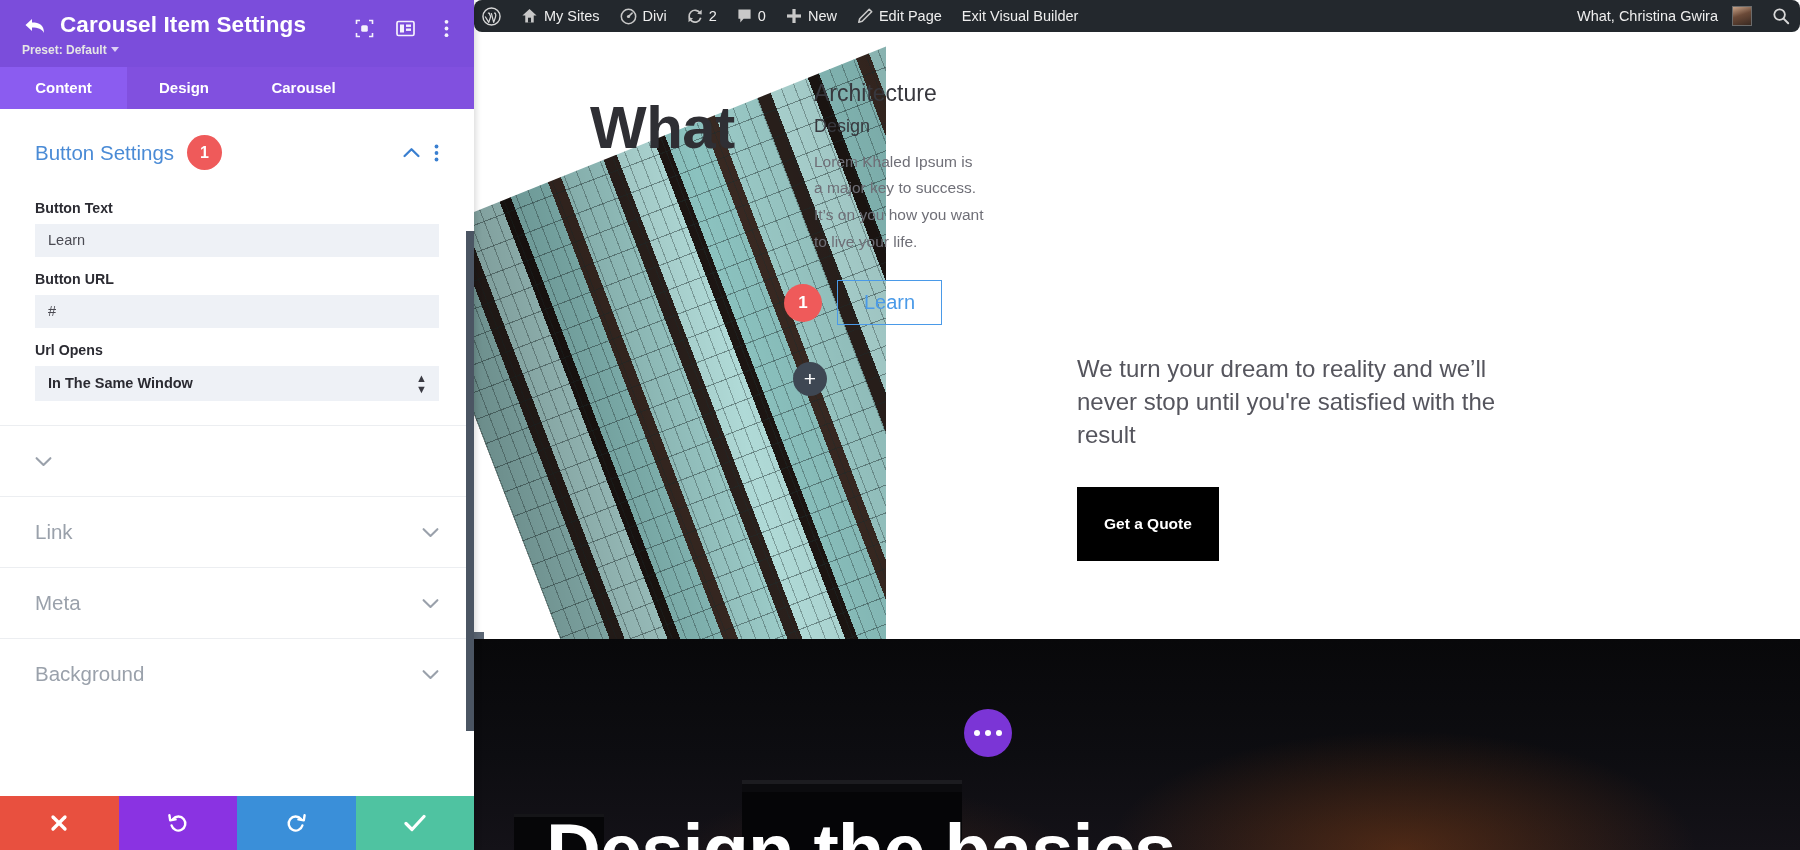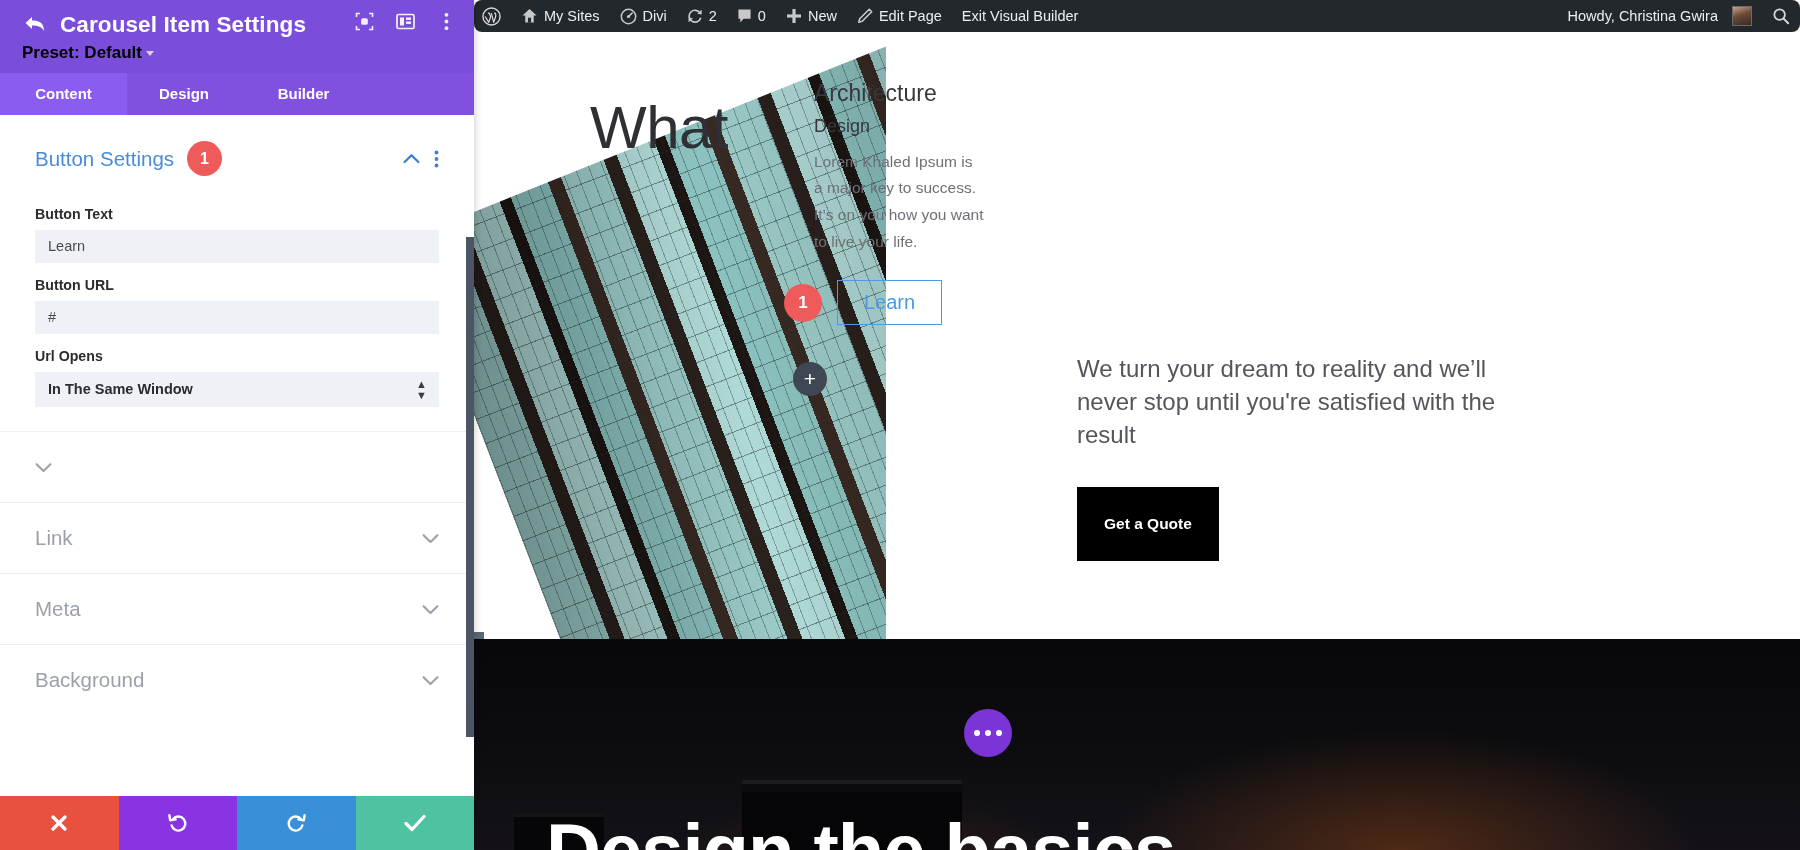--- a/index.html
+++ b/index.html
@@ -18,36 +18,36 @@
     background: #ffffff;
     display: flex; flex-direction: column;
     z-index: 30;
     box-shadow: 2px 0 6px rgba(0,0,0,.15);
   }
   .panel-header {
     background: #7b4ddb;
     padding: 12px 18px 10px 22px;
     color: #fff; flex: none;
   }
-  .panel-header-row { display: flex; align-items: flex-start; }
+  .panel-header-row { display: flex; align-items: flex-end; }
   .back-arrow {
     width: 26px; height: 24px; flex: none; margin-right: 12px;
     display: flex; align-items: center; justify-content: center;
     cursor: pointer;
   }
   .panel-title {
     font-size: 22.5px; font-weight: bold; letter-spacing: .1px;
     white-space: nowrap; flex: 1;
   }
   .header-icons { display: flex; align-items: center; gap: 22px; margin-left: 10px; }
   .hdr-ico { width: 19px; height: 19px; opacity: .92; cursor: pointer;
              display: flex; align-items: center; justify-content: center; }
   .preset-line {
-    margin-top: 5px; font-size: 17px; font-weight: bold;
-    color: #000000; cursor: pointer;
+    margin-top: 5px; font-size: 12px; font-weight: bold;
+    color: #e5e5e5; cursor: pointer;
   }
   .preset-caret {
     display: inline-block; margin-left: 4px;
     border-left: 4px solid transparent; border-right: 4px solid transparent;
     border-top: 5px solid #ddd0f5; vertical-align: 2px;
   }
 
   .panel-tabs { display: flex; background: #8150df; flex: none; align-items: center; }
   .panel-tab {
     padding: 12px 0 13px; font-size: 15px; font-weight: bold; color: #fff;
@@ -187,21 +187,21 @@
     transform-origin: 0 0;
     clip-path: polygon(0 0, 100% 0, 100% 8%, 0 100%);
   }
   .bld-leftedge {
     position: absolute; left: 0; top: 600px; width: 10px; height: 107px;
     background: #5c6775;
   }
 
   .hero-heading {
     position: absolute; left: 116px; top: 58px;
-    font-size: 60px; font-weight: normal; color: #2f2f34;
+    font-size: 60px; font-weight: bold; color: #2f2f34;
     line-height: 1.25; letter-spacing: -.5px;
     z-index: 4; pointer-events: none;
   }
 
   .arch-block { position: absolute; left: 340px; top: 48px; width: 170px; z-index: 5; }
   .arch-title { font-size: 23px; color: #37373d; line-height: 1.2; }
   .arch-sub   { font-size: 18px; color: #37373d; margin-top: 8px; }
   .arch-body  { font-size: 15.5px; color: #6f6f77; line-height: 1.72; margin-top: 12px; }
 
   .learn-row {
@@ -320,21 +320,21 @@
         </div>
       </div>
       <div class="preset-line">
         <span>Preset: Default</span><span class="preset-caret"></span>
       </div>
     </div>
 
     <div class="panel-tabs">
       <div class="panel-tab tab-content">Content</div>
       <div class="panel-tab tab-design">Design</div>
-      <div class="panel-tab tab-advanced">Builder</div>
+      <div class="panel-tab tab-advanced">Carousel</div>
     </div>
 
     <div class="panel-body">
 
       <div class="panel-scrollbar"></div>
 
       <div class="section-open">
         <div class="section-title-row">
           <div class="section-title">Button Settings</div>
           <div class="badge-num">1</div>
@@ -499,21 +499,21 @@
       </span>
       <span>Edit Page</span>
     </div>
     <div class="ab-item">
       <span>Exit Visual Builder</span>
     </div>
 
     <div class="ab-spacer"></div>
 
     <div class="ab-item">
-      <span>Howdy, Christina Gwira</span>
+      <span>What, Christina Gwira</span>
       <span class="ab-avatar"></span>
     </div>
     <div class="ab-item">
       <span class="ab-icon">
         <svg width="18" height="18" viewBox="0 0 18 18">
           <circle cx="7.6" cy="7.6" r="5.3" fill="none" stroke="#d8d8d8" stroke-width="1.8"></circle>
           <line x1="11.6" y1="11.6" x2="16.2" y2="16.2" stroke="#d8d8d8" stroke-width="2" stroke-linecap="round"></line>
         </svg>
       </span>
     </div>

